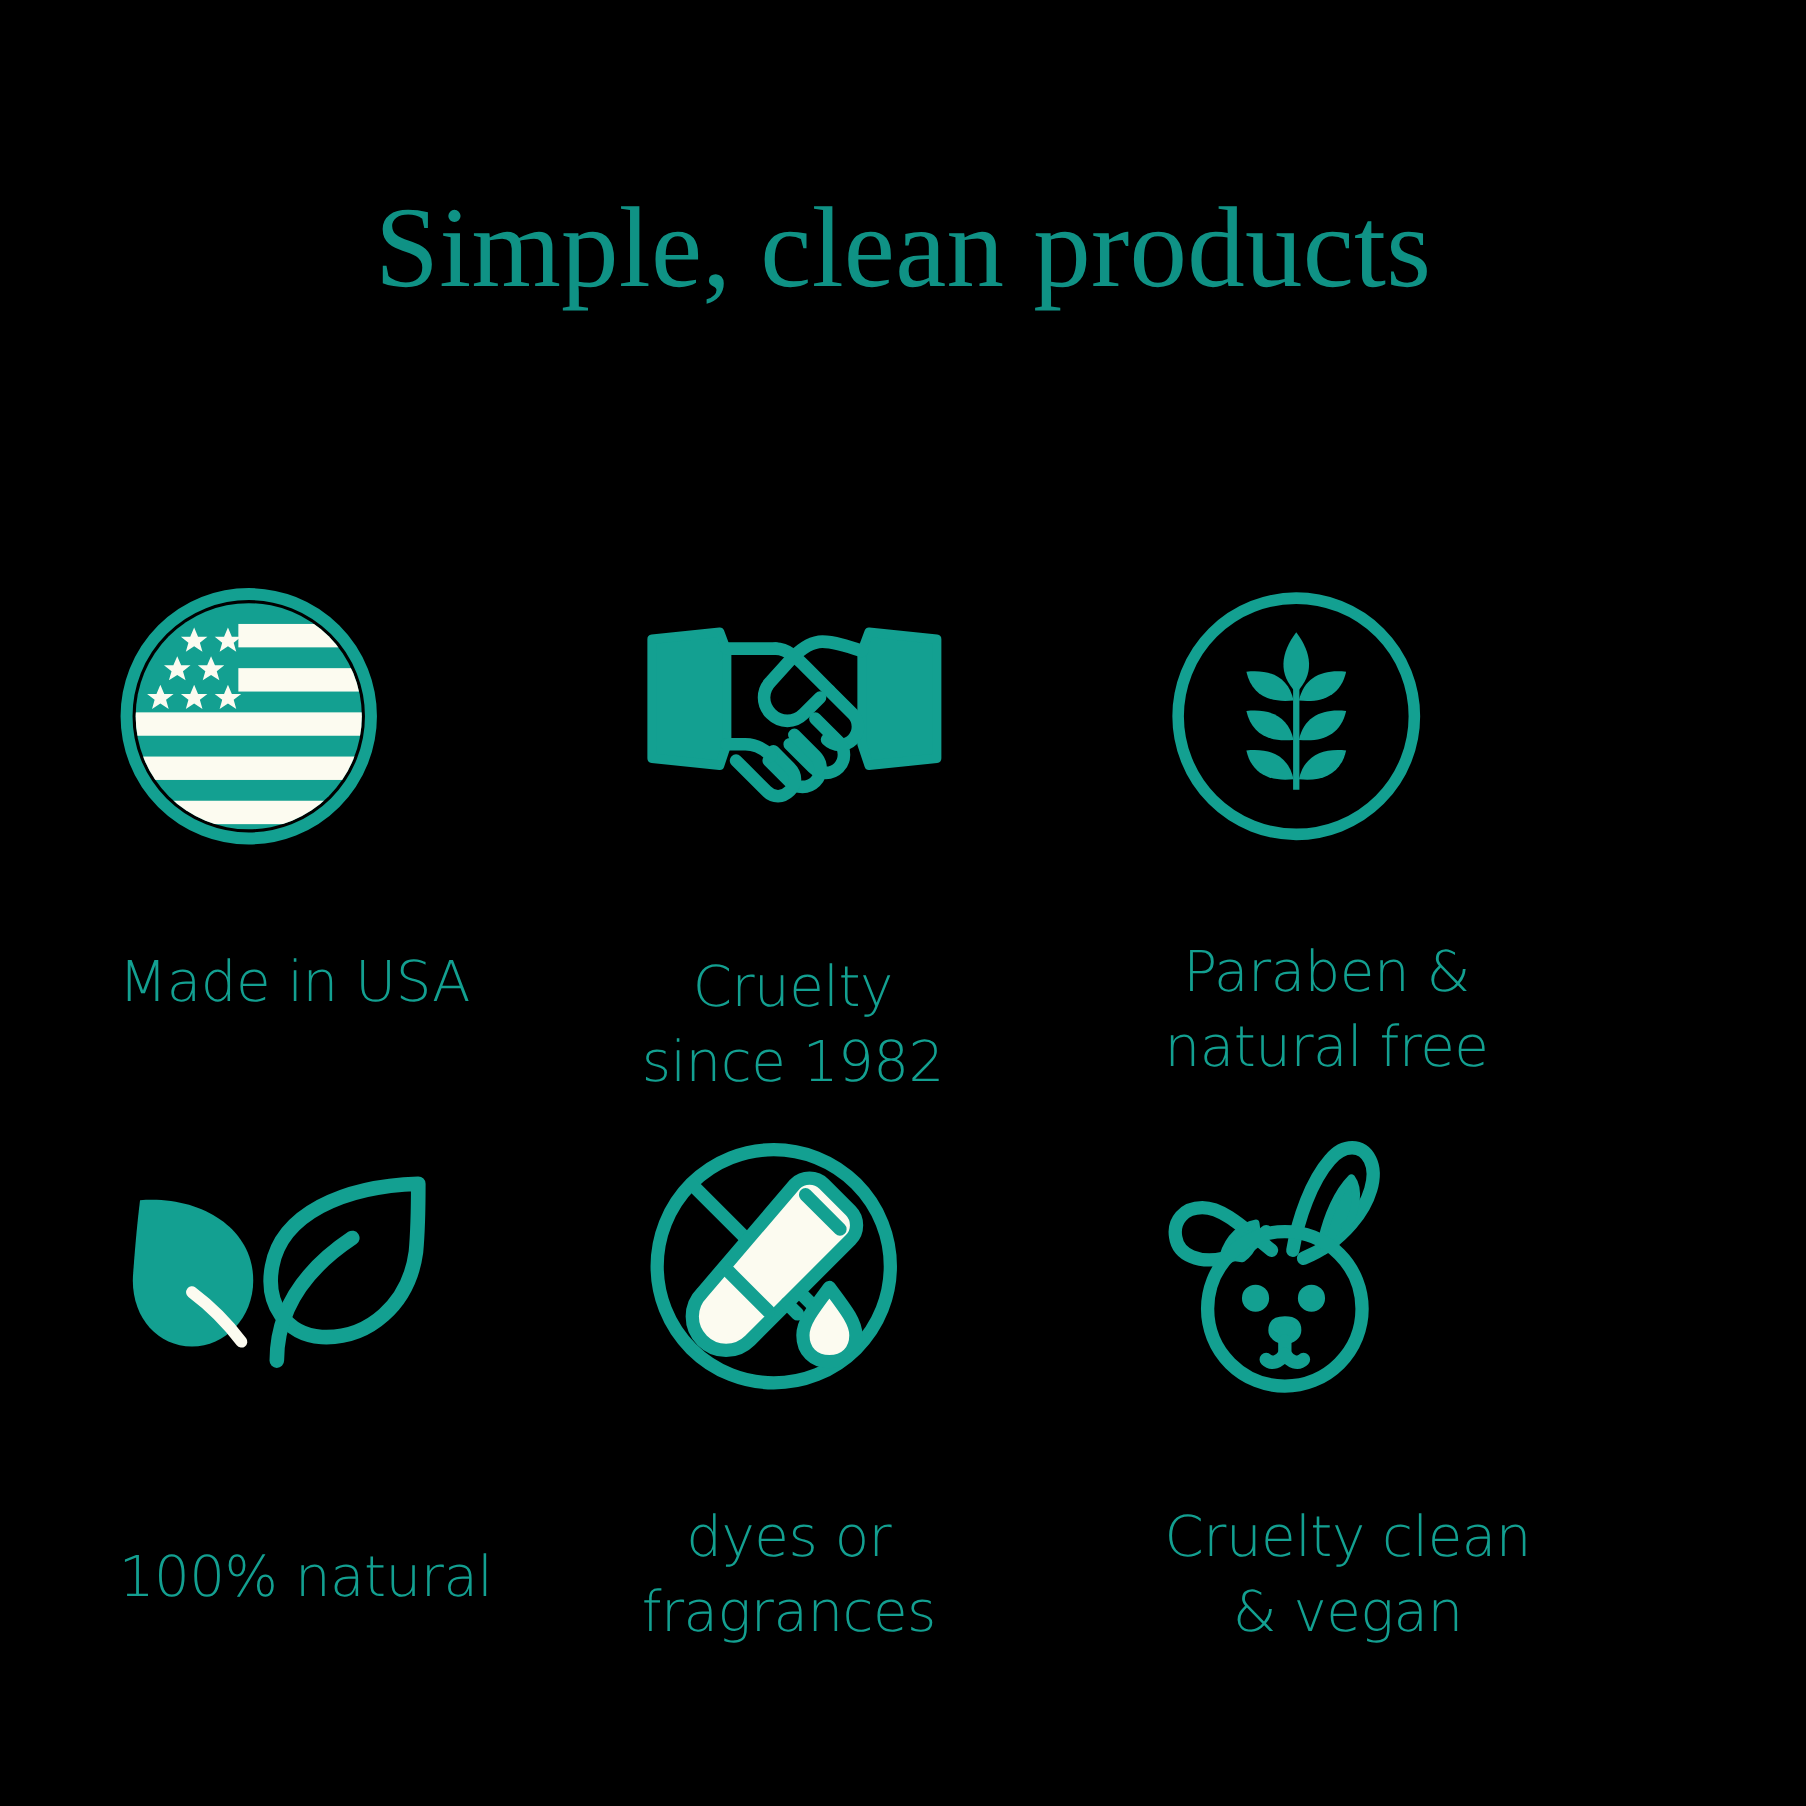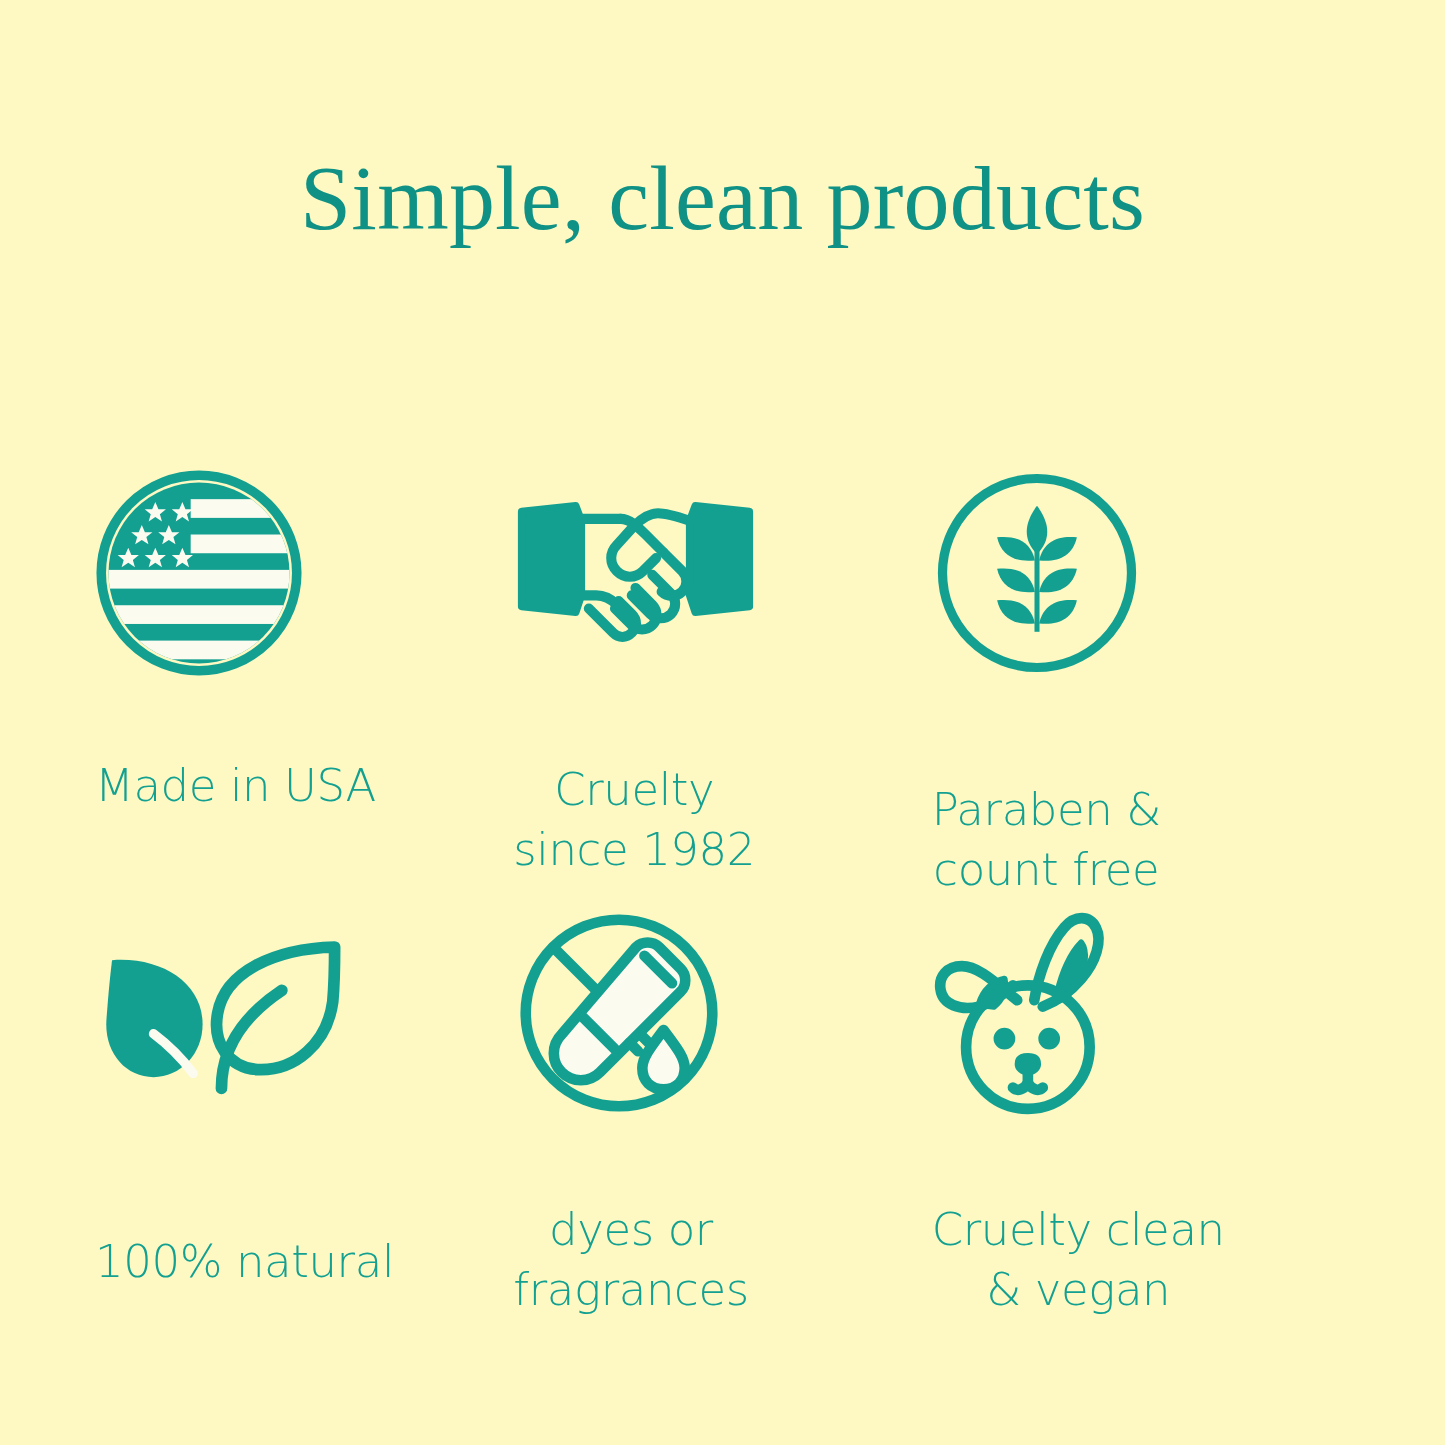--- a/index.html
+++ b/index.html
@@ -11,21 +11,21 @@
     height: 1445px;
     background: #fcfbf0;
     font-family: "Liberation Sans", sans-serif;
     overflow: hidden;
   }
 
   .poster {
     position: relative;
     width: 1445px;
     height: 1445px;
-    background: #fef9c3;
+    background: #000000;
     box-sizing: border-box;
   }
 
   
   .headline {
     position: absolute;
     top: 150px;
     left: 0;
     width: 1445px;
     text-align: center;
@@ -78,21 +78,21 @@
     letter-spacing: -0.4px;
   }
   .badge-label .lbl-line {
     display: block;
     white-space: nowrap;
   }
 
   
   .badge.r1c1 .badge-label { margin-top: 36px; }
   .badge.r1c2 .badge-label { margin-top: 40px; }
-  .badge.r1c3 .badge-label { margin-top: 60px; }
+  .badge.r1c3 .badge-label { margin-top: 28px; }
   .badge.r2c1 .badge-label { margin-top: 72px; }
   .badge.r2c2 .badge-label { margin-top: 40px; }
   .badge.r2c3 .badge-label { margin-top: 40px; }
 
   svg { display: block; overflow: visible; }
 </style>
 </head>
 <body>
 
 <div class="poster">
@@ -188,21 +188,21 @@
 
           <path d="M49 59 C40 60 33 57 31 48 C40 47 47 50 49 59 Z" fill="#13a091"></path>
           <path d="M51 59 C60 60 67 57 69 48 C60 47 53 50 51 59 Z" fill="#13a091"></path>
 
           <path d="M49 74 C40 75 33 72 31 63 C40 62 47 65 49 74 Z" fill="#13a091"></path>
           <path d="M51 74 C60 75 67 72 69 63 C60 62 53 65 51 74 Z" fill="#13a091"></path>
         </svg>
       </div>
       <div class="badge-label">
         <span class="lbl-line">Paraben &amp;</span>
-        <span class="lbl-line">count free</span>
+        <span class="lbl-line">natural free</span>
       </div>
     </div>
 
     <div class="badge r2c1">
       <div class="badge-icon">
         <svg width="268" height="166" viewBox="0 0 140 88" aria-hidden="true">
 
           <path d="M8 16 C34 14 56 28 56 50 C56 66 44 78 30 78 C15 78 4 65 5 48 C6 34 7 24 8 16 Z" fill="#13a091"></path>
 
           <path d="M30 55 C38 61 45 68 51 76" fill="none" stroke="#fcfbf0" stroke-width="5" stroke-linecap="round"></path>

